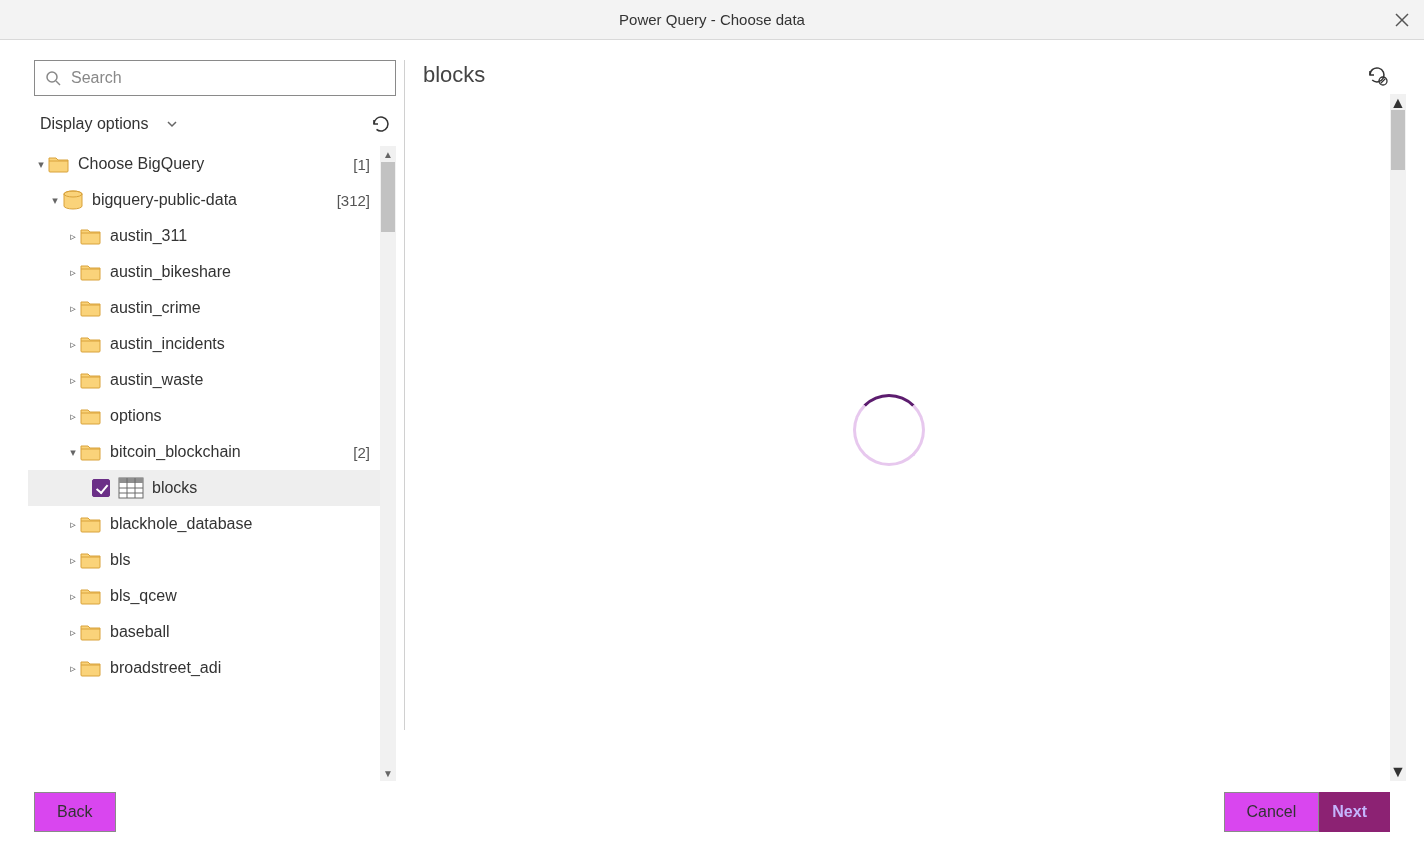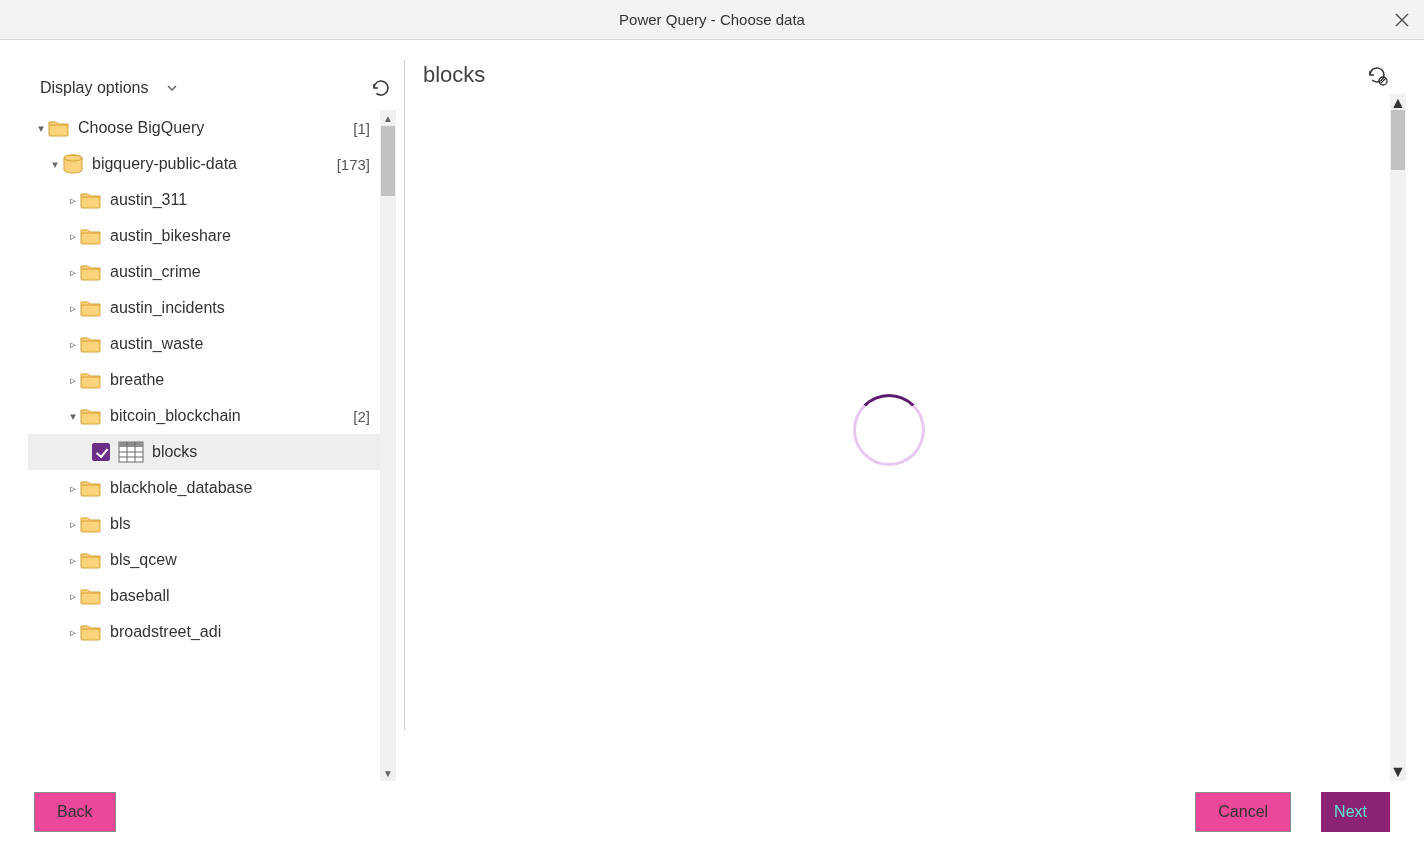--- a/index.html
+++ b/index.html
@@ -50,23 +50,23 @@
   .preview-refresh { width:26px; height:26px; display:flex; align-items:center; justify-content:center; cursor:pointer; margin-right:16px; }
 
   .preview-body { flex:1; position:relative; margin-top:4px; }
   .preview-scroll { position:absolute; right:0; top:0; width:16px; height:100%; background:#f1f1f1; }
   .preview-scroll .thumb { position:absolute; left:1px; right:1px; top:16px; height:60px; background:#c2c2c2; }
 
   .spinner { position:absolute; top:300px; left:430px; width:72px; height:72px; border-radius:50%; border:3px solid #e7c8ee; border-top-color:#5c1c6e; animation:spin 1s linear infinite; }
   @keyframes spin { to { transform:rotate(360deg); } }
 
   .footer { height:60px; border-top:1px solid #fff; display:flex; align-items:center; justify-content:space-between; padding:0 34px; }
-  .btn { height:40px; padding:0 22px; border:1px solid #8a8a8a; background:#ec4899; font-size:16px; color:#333; cursor:pointer; display:flex; align-items:center; }
-  .btn.primary { background:#8c2273; border-color:#8c2273; color:#5eead4; font-weight:400;padding-left:12px; }
-  .footer .right-btns { display:flex; gap:30px; }
+  .btn { height:40px; padding:0 22px; border:1px solid #8a8a8a; background:#d946ef; font-size:16px; color:#333; cursor:pointer; display:flex; align-items:center; }
+  .btn.primary { background:#8c2273; border-color:#8c2273; color:#c4b5fd; font-weight:700;padding-left:12px; }
+  .footer .right-btns { display:flex; gap:0; }
 </style>
 </head>
 <body>
 
 <svg width="0" height="0" style="position:absolute">
   <defs>
     <g id="folder">
       <path d="M1 3 h7 l2 2 h10 v11 a1 1 0 0 1 -1 1 h-17 a1 1 0 0 1 -1 -1 z" fill="#fad37a" stroke="#d9a23a" stroke-width="1"></path>
       <path d="M1 6 h19" stroke="#d9a23a" stroke-width="1"></path>
     </g>
@@ -91,20 +91,27 @@
   <div class="close">
     <svg width="14" height="14" viewBox="0 0 14 14">
         <line x1="1" y1="1" x2="13" y2="13" stroke-width="1.5"></line>
         <line x1="13" y1="1" x2="1" y2="13" stroke-width="1.5"></line>
       </svg>
   </div>
 </div>
 
 <div class="content">
   <div class="left">
+    <div class="search">
+      <svg width="16" height="16" viewBox="0 0 16 16">
+          <circle cx="7" cy="7" r="5" fill="none" stroke="#888" stroke-width="1.5"></circle>
+          <line x1="11" y1="11" x2="15" y2="15" stroke="#888" stroke-width="1.5"></line>
+        </svg>
+      <input placeholder="Search" style="">
+    </div>
 
     <div class="options-row">
       <div class="lbl">
         <span>Display options</span>
         <svg width="14" height="14" viewBox="0 0 14 14">
             <polyline points="3,5 7,9 11,5" fill="none" stroke="#666" stroke-width="1.5"></polyline>
           </svg>
       </div>
       <div class="refresh-btn">
         <svg width="20" height="20" viewBox="0 0 20 20">
@@ -127,21 +134,21 @@
           <span class="count">[1]</span>
         </div>
 
         <div class="node indent-1">
           <span class="caret">▾</span>
           <svg class="db-icon" viewBox="0 0 22 20">
               <use href="#db"></use>
             </svg>
           <span>bigquery-public-data</span>
           <span class="gap"></span>
-          <span class="count">[173]</span>
+          <span class="count">[312]</span>
         </div>
 
         <div id="ds-list">
             <div class="node indent-2">
     <span class="caret">▹</span>
     <svg class="folder-icon" viewBox="0 0 22 18">
                 <use href="#folder"></use>
               </svg>
     <span>austin_311</span>
   </div>
@@ -171,21 +178,21 @@
     <svg class="folder-icon" viewBox="0 0 22 18">
                 <use href="#folder"></use>
               </svg>
     <span>austin_waste</span>
   </div>
             <div class="node indent-2">
     <span class="caret">▹</span>
     <svg class="folder-icon" viewBox="0 0 22 18">
                 <use href="#folder"></use>
               </svg>
-    <span>breathe</span>
+    <span>options</span>
   </div>
           </div>
 
         <div class="node indent-2">
           <span class="caret">▾</span>
           <svg class="folder-icon" viewBox="0 0 22 18">
               <use href="#folder"></use>
             </svg>
           <span>bitcoin_blockchain</span>
           <span class="gap"></span>

